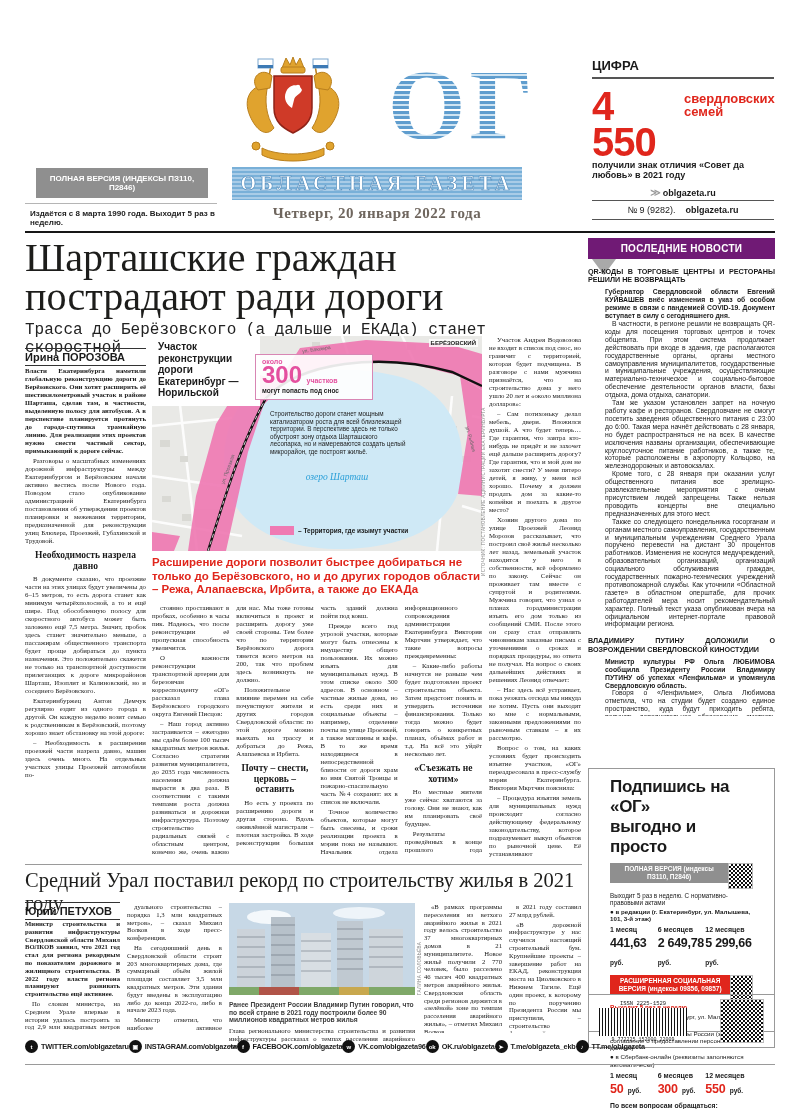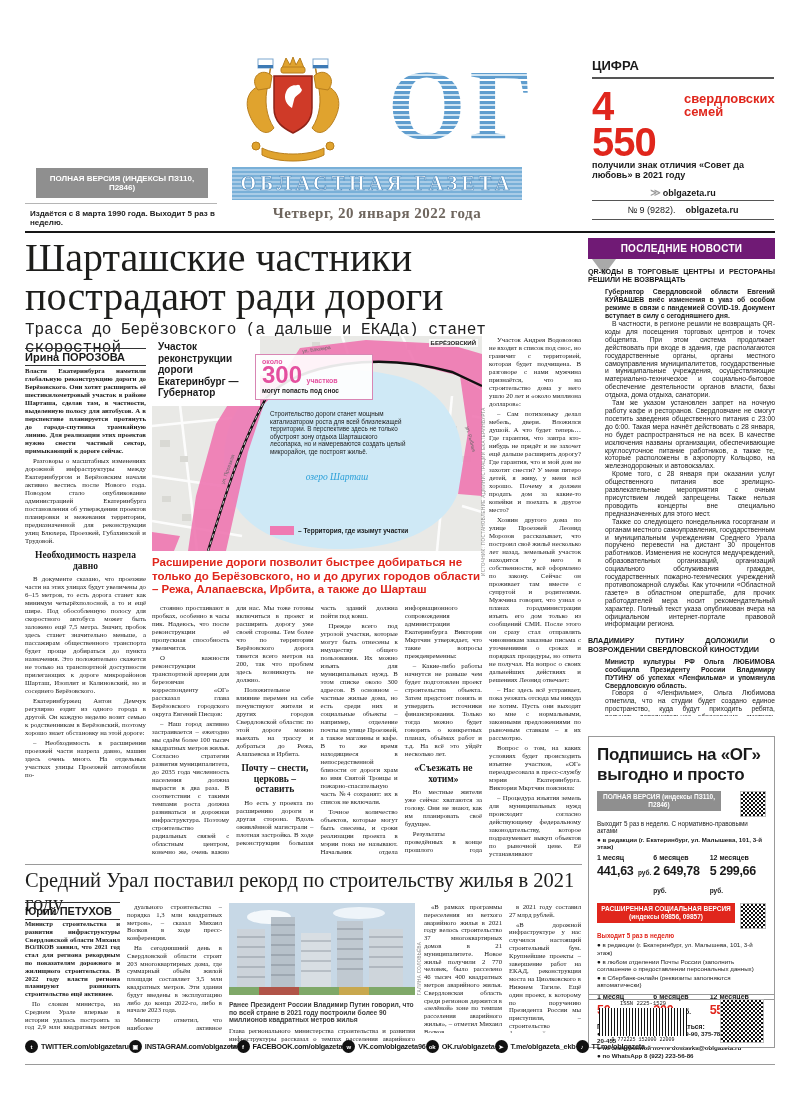--- a/index.html
+++ b/index.html
@@ -54,21 +54,21 @@
   .street{position:absolute;font-size:5px;color:#666;white-space:nowrap;}
   
   .news-hdr{left:588px;top:238px;width:187px;height:21px;background:#701a75;color:#fff;font-weight:bold;font-size:10px;line-height:21px;text-align:center;letter-spacing:.3px;}
   .pennant{left:592px;top:259px;width:24px;height:16px;background:#a9a9a9;clip-path:polygon(0 0,100% 0,50% 100%);}
   .news-body{left:588px;top:268px;width:187px;height:448px;font-size:6.8px;line-height:7.9px;text-align:justify;overflow:hidden;}
   .news-item{margin-bottom:9px;}
   .news-hl{font-weight:bold;font-size:7.2px;line-height:8.2px;margin:0 0 4px;text-transform:uppercase;}
   .news-ind{padding-left:17px;}
   .news-ind p{margin:0;text-indent:7px;}
   .news-ind p.nlead{font-weight:bold;text-indent:0;}
-  .sub-box{left:588px;top:736px;width:187px;height:264px;border:1px solid #999;box-sizing:border-box;padding:8px 8px;}
+  .sub-box{left:588px;top:768px;width:187px;height:264px;border:1px solid #999;box-sizing:border-box;padding:8px 21px;}
   .sub-head{font-size:17px;line-height:20px;font-weight:bold;letter-spacing:-.3px;}
   .ban-row{display:flex;margin-top:6px;align-items:flex-start;}
   .ban{width:124px;min-height:20px;color:#fff;font-weight:bold;font-size:6.5px;line-height:7.5px;text-align:center;padding:2px 4px;box-sizing:border-box;}
   .ban.gray{background:#8f8f8f;}
   .ban.red{background:#e0261c;width:138px;}
   .qr{margin-left:auto;background:repeating-conic-gradient(#111 0% 25%,#fff 0% 50%) 0 0/4px 4px;border:1px solid #bbb;}
   .qr.q24{width:24px;height:24px;}
   .qr.q40{width:42px;height:42px;}
   .sub-note{font-size:6.3px;margin-top:3px;}
   .sub-note.red{color:#e0261c;font-weight:bold;}
@@ -154,21 +154,21 @@
     <span>oblgazeta.ru</span>
   </div>
 </div>
 
 <div class="abs issue-row">
   <span>№ 9 (9282).</span>
   <span class="issue-site">oblgazeta.ru</span>
 </div>
 <div class="abs header-rule"></div>
 
-<h1 class="abs headline" style="margin:0;font-weight:500;">Шарташские частники пострадают ради дороги</h1>
+<h1 class="abs headline" style="margin:0;font-weight:500;">Шарташские граждан пострадают ради дороги</h1>
 <div class="abs standfirst">Трасса до Берёзовского (а дальше и ЕКАДа) станет скоростной</div>
 <div class="abs byline byline1">Ирина ПОРОЗОВА</div>
 
 <div class="abs newscol col1">
   <p class="lead">Власти Екатеринбурга наметили глобальную реконструкцию дороги до Берёзовского. Они хотят расширить её шестикилометровый участок в районе Шарташа, сделав там, в частности, выделенную полосу для автобусов. А в перспективе планируется протянуть до города-спутника трамвайную линию. Для реализации этих проектов нужно снести частный сектор, примыкающий к дороге сейчас.</p>
   <p>Разговоры о масштабных изменениях дорожной инфраструктуры между Екатеринбургом и Берёзовским начали активно вестись после Нового года. Поводом стало опубликование администрацией Екатеринбурга постановления об утверждении проектов планировки и межевания территории, предназначенной для реконструкции улиц Блюхера, Проезжей, Губахинской и Трудовой.</p>
   <div class="subh">Необходимость назрела давно</div>
   <p>В документе сказано, что проезжие части на этих улицах будут увеличены до 6–15 метров, то есть дорога станет как минимум четырёхполосной, а то и ещё шире. Под обособленную полосу для скоростного автобуса может быть заложено ещё 7,5 метра. Значит, пробок здесь станет значительно меньше, а пассажирам общественного транспорта будет проще добираться до пункта назначения. Это положительно скажется не только на транспортной доступности прилегающих к дороге микрорайонов Шарташ, Изоплит и Калиновский, но и соседнего Берёзовского.</p>
   <p>Екатеринбуржец Антон Демчук регулярно ездит из одного города в другой. Он каждую неделю возит семью к родственникам в Берёзовский, поэтому хорошо знает обстановку на этой дороге:</p>
   <p>– Необходимость в расширении проезжей части назрела давно, машин здесь очень много. На отдельных участках улицы Проезжей автомобили по-</p>
@@ -205,41 +205,41 @@
     <path d="M98,58 C126,34 200,26 252,42 C300,58 318,104 308,150 C298,192 248,212 192,213 C132,214 86,192 76,152 C66,116 76,78 98,58 Z" fill="#cfe9f6"></path>
     <g fill="#ef7ab3" opacity=".92">
       <path d="M36,215 L74,215 L84,170 L96,116 L112,68 L134,46 L96,36 L64,88 L44,160 Z"></path>
       <path d="M112,68 L134,46 L186,28 L252,26 L308,40 L330,54 L330,18 L296,8 L214,4 L148,12 Z"></path>
       <path d="M308,40 L330,54 L330,160 L306,158 L316,96 Z"></path>
       <path d="M0,196 L28,200 L22,215 L0,215 Z"></path>
     </g>
     <path d="M56,215 C70,172 84,118 114,62 C148,26 228,16 300,36 L330,50" fill="none" stroke="#111" stroke-width="2.4"></path>
     <path d="M56,215 C70,172 84,118 114,62" fill="none" stroke="#fff" stroke-width=".8" stroke-dasharray="4 3"></path>
   </svg>
-  <div class="map-title">Участок реконструкции дороги Екатеринбург — Губернатор</div>
+  <div class="map-title">Участок реконструкции дороги Екатеринбург — Норильской</div>
   <div class="map-stat">
     <div class="s1">около</div>
     <span class="s2">300</span>
     <span class="s3">участков</span>
     <div class="s4">могут попасть под снос</div>
   </div>
   <div class="map-note">Строительство дороги станет мощным катализатором роста для всей близлежащей территории. В перспективе здесь не только обустроят зону отдыха Шарташского лесопарка, но и намереваются создать целый микрорайон, где построят жильё.</div>
   <div class="map-lake">озеро Шарташ</div>
   <div class="map-legend">
     <span class="sw"></span>
     <span>– Территория, где изымут участки</span>
   </div>
   <div class="map-city">БЕРЁЗОВСКИЙ</div>
   <div class="street" style="left:60px;top:130px;transform:rotate(-70deg);">ул. Проезжая</div>
   <div class="street" style="left:150px;top:10px;transform:rotate(-8deg);">ул. Блюхера</div>
   <div class="street" style="left:306px;top:100px;transform:rotate(75deg);">ул. Рыбная</div>
 </div>
 <div class="abs map-credit">ИСТОЧНИК: ПОСТАНОВЛЕНИЕ АДМИНИСТРАЦИИ ЕКАТЕРИНБУРГА</div>
 
-<div class="abs red-standfirst">Расширение дороги позволит быстрее добираться не только до Берёзовского, но и до других городов области – Режа, Алапаевска, Ирбита, а также до Шарташ</div>
+<div class="abs red-standfirst">Расширение дороги позволит быстрее добираться не только до Берёзовского, но и до других городов области – Режа, Алапаевска, Ирбита, а также до ЕКАДа</div>
 
 <div class="abs newscol mid">
   <p>стоянно простаивают в пробках, особенно в часы пик. Надеюсь, что после реконструкции её пропускная способность увеличится.</p>
   <p>О важности реконструкции транспортной артерии для березовчан корреспонденту «ОГ» рассказал глава Берёзовского городского округа Евгений Писцов:</p>
   <p>– Наш город активно застраивается – ежегодно мы сдаём более 100 тысяч квадратных метров жилья. Согласно стратегии развития муниципалитета, до 2035 года численность населения должна вырасти в два раза. В соответствии с такими темпами роста должна развиваться и дорожная инфраструктура. Поэтому строительство радиальных связей с областным центром, конечно же, очень важно для нас. Мы тоже готовы включиться в проект и расширить дорогу уже своей стороны. Тем более что по территории Берёзовского дорога тянется всего метров на 200, так что проблем здесь возникнуть не должно.</p>
   <p>Положительное влияние перемен на себе почувствуют жители и других городов Свердловской области: по этой дороге можно выехать на трассу и добраться до Режа, Алапаевска и Ирбита.</p>
   <div class="subh">Почту – снести, церковь – оставить</div>
   <p>Но есть у проекта по расширению дороги и другая сторона. Вдоль оживлённой магистрали – плотная застройка. В ходе реконструкции большая часть зданий должна пойти под ковш.</p>
   <p>Прежде всего под угрозой участки, которые могут быть отнесены к имуществу общего пользования. Их можно изъять для муниципальных нужд. В этом списке около 300 адресов. В основном – частные жилые дома, но есть среди них и социальные объекты – например, отделение почты на улице Проезжей, а также магазины и кафе. В то же время находящиеся в непосредственной близости от дороги храм во имя Святой Троицы и пожарно-спасательную часть №4 сохранят: их в список не включали.</p>
   <p>Точное количество объектов, которые могут быть снесены, и сроки реализации проекта в мэрии пока не называют. Начальник отдела информационного сопровождения администрации Екатеринбурга Виктория Мкртчян утверждает, что такие вопросы преждевременны:</p>

